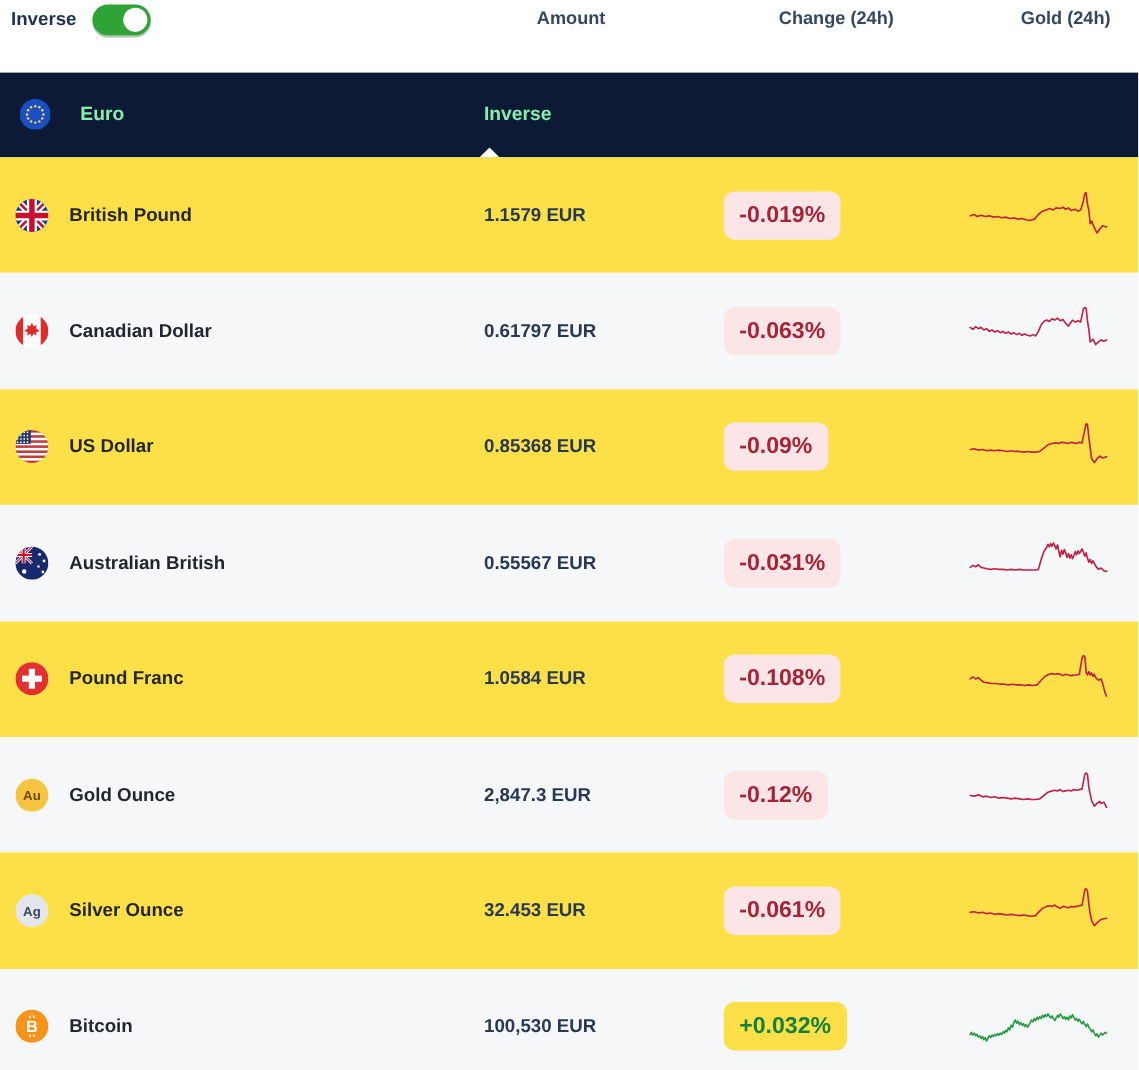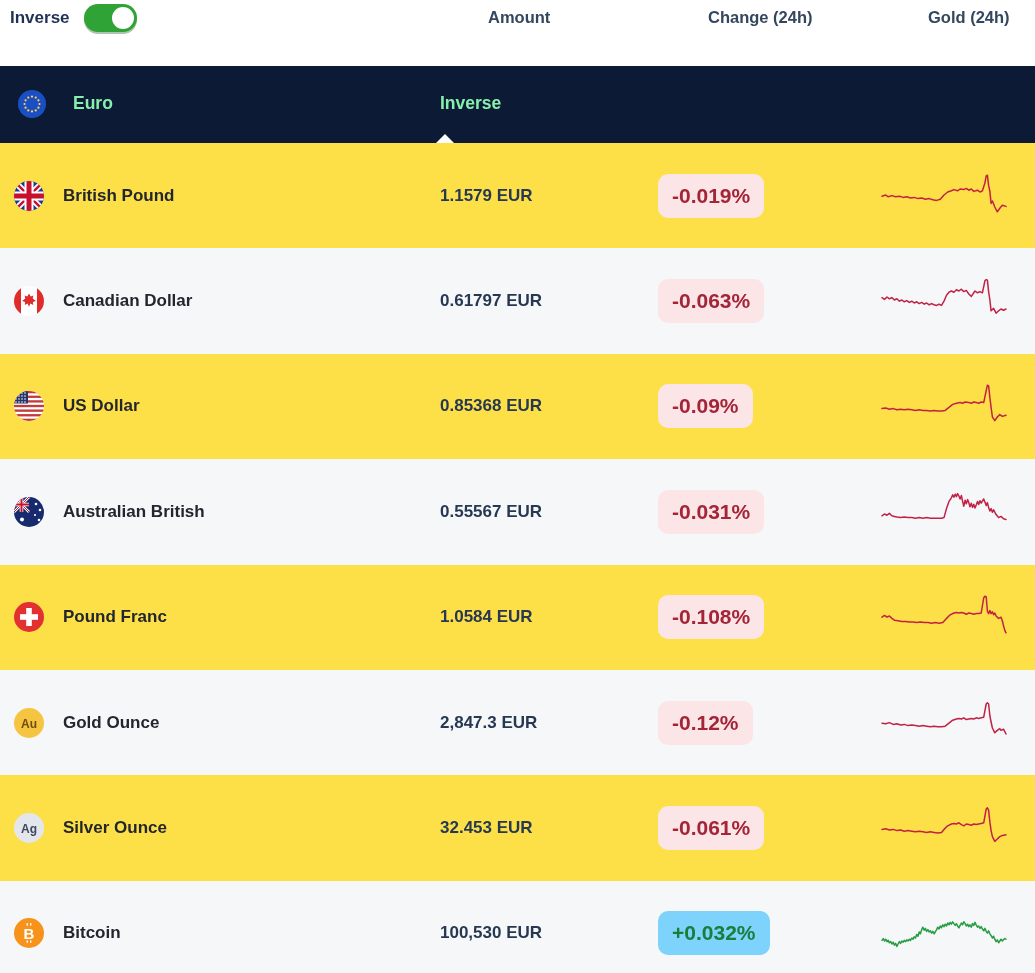--- a/index.html
+++ b/index.html
@@ -30,21 +30,21 @@
   .row{position:relative;height:105.4px;background:#fde047;}
   .row.alt{background:#f5f7f9;padding-left:11px;}
   .flag{position:absolute;left:14px;top:50%;transform:translateY(-50%);width:30px;height:30px;text-align:right;}
   .cname{position:absolute;left:63px;top:50%;transform:translateY(-50%);
          font-size:17px;font-weight:700;color:#23262e;}
   .camount{position:absolute;left:440px;top:50%;transform:translateY(-50%);
            font-size:17px;font-weight:700;color:#263852;text-align:right;}
   .badge{position:absolute;left:658px;top:50%;transform:translateY(-50%);
          padding:10px 14px;border-radius:10px;font-size:21px;font-weight:700;}
   .badge.down{background:#fbe5e6;color:#a42438;}
-  .badge.up{background:#7dd3fc;color:#157f3c;}
+  .badge.up{background:#fde047;color:#157f3c;}
   .spark{position:absolute;left:880px;top:50%;transform:translateY(-50%);width:130px;height:58px;}
   .spark svg{display:block;}
 </style>
 </head>
 <body>
 
 <div class="app">
 
   <div class="top">
     <span class="inv-label">Inverse</span>

